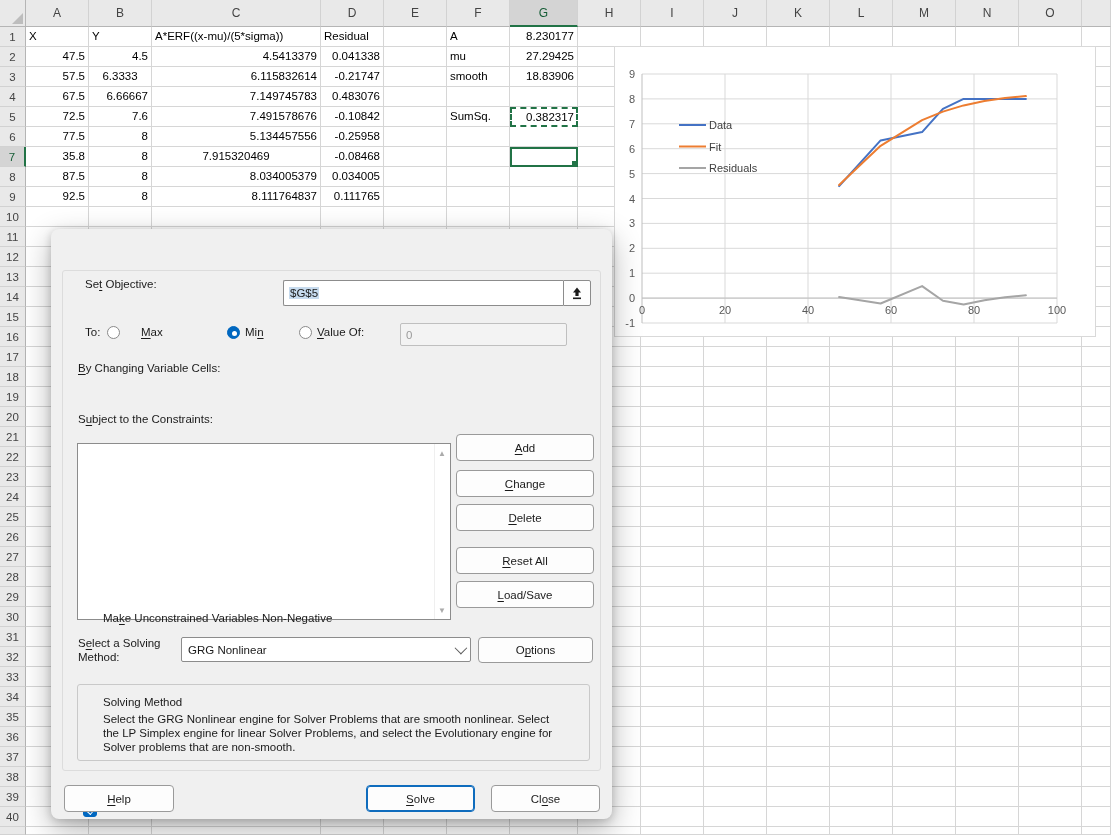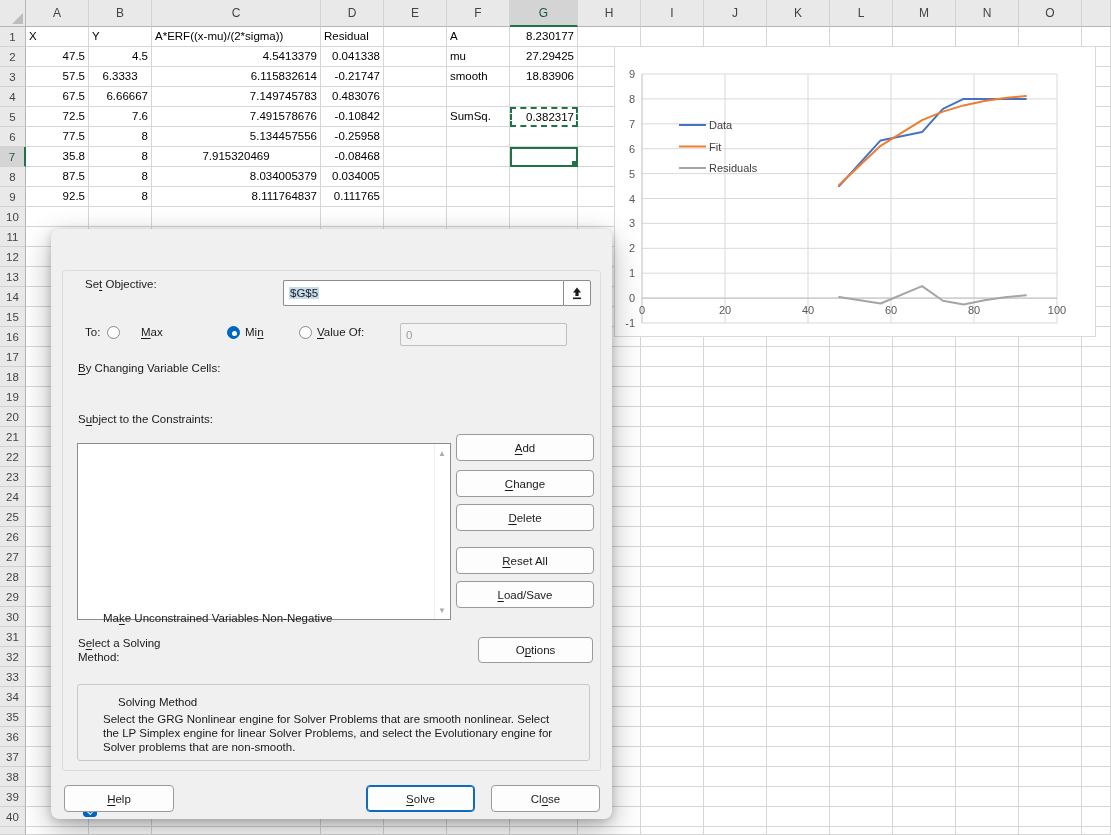--- a/index.html
+++ b/index.html
@@ -54,21 +54,21 @@
   .listbox{background:#fff;border:1px solid #8c8c8c;box-sizing:border-box;position:relative;}
   .sbar{position:absolute;right:0;top:0;bottom:0;width:15px;border-left:1px solid #efefef;}
   .sbar .up,.sbar .dn{position:absolute;left:0;width:14px;height:16px;display:flex;align-items:center;justify-content:center;color:#ababab;font-size:8px;}
   .sbar .up{top:1px;} .sbar .dn{bottom:1px;}
   .btn{background:#fdfdfd;border:1px solid #9a9a9a;border-radius:4px;box-sizing:border-box;display:flex;align-items:center;justify-content:center;font-size:11.5px;color:#1a1a1a;}
   .btn.default{border:1px solid #0f6cbd;box-shadow:inset 0 0 0 1px #0f6cbd;}
   .combo{background:#fff;border:1px solid #8c8c8c;border-radius:2px;box-sizing:border-box;display:flex;align-items:center;padding:0 6px;}
   .combo .val{flex:1;}
   .chev{width:8px;height:8px;border-right:1.5px solid #5a5a5a;border-bottom:1.5px solid #5a5a5a;transform:rotate(45deg) translateY(-2px);}
   .methodbox{border:1px solid #c9c9c9;border-radius:3px;box-sizing:border-box;}
-  .methodbox .mtitle{position:absolute;left:40px;top:11px;}
+  .methodbox .mtitle{position:absolute;left:25px;top:11px;}
   .methodbox .mtext{position:absolute;left:25px;top:27px;width:460px;line-height:14px;font-size:11.5px;color:#1a1a1a;}
 </style>
 </head>
 <body>
 
 <div id="app">
 
   <div id="grid">
       <div class="ss-hrow">
         <div class="ss-corner">
@@ -88,21 +88,21 @@
         <div class="ss-h" style="width: 63px;">L</div>
         <div class="ss-h" style="width: 63px;">M</div>
         <div class="ss-h" style="width: 63px;">N</div>
         <div class="ss-h" style="width: 63px;">O</div>
         <div class="ss-h" style="width: 29px;"></div>
       </div>
       <div class="ss-row">
         <div class="ss-rh">1</div>
         <div class="ss-cell" style="width: 63px; text-align: left;">X</div>
         <div class="ss-cell" style="width: 63px; text-align: left;">Y</div>
-        <div class="ss-cell" style="width: 169px; text-align: left;">A*ERF((x-mu)/(2*sigma))</div>
+        <div class="ss-cell" style="width: 169px; text-align: left;">A*ERF((x-mu)/(5*sigma))</div>
         <div class="ss-cell" style="width: 63px; text-align: left;">Residual</div>
         <div class="ss-cell" style="width: 63px;"></div>
         <div class="ss-cell" style="width: 63px; text-align: left;">A</div>
         <div class="ss-cell" style="width: 68px; text-align: right;">8.230177</div>
         <div class="ss-cell" style="width: 63px;"></div>
         <div class="ss-cell" style="width: 63px;"></div>
         <div class="ss-cell" style="width: 63px;"></div>
         <div class="ss-cell" style="width: 63px;"></div>
         <div class="ss-cell" style="width: 63px;"></div>
         <div class="ss-cell" style="width: 63px;"></div>
@@ -962,20 +962,24 @@
     <div class="abs btn" style="left:405px;top:205px;width:138px;height:27px;"><u>A</u>dd</div>
     <div class="abs btn" style="left:405px;top:241px;width:138px;height:27px;"><u>C</u>hange</div>
     <div class="abs btn" style="left:405px;top:275px;width:138px;height:27px;"><u>D</u>elete</div>
     <div class="abs btn" style="left:405px;top:318px;width:138px;height:27px;"><u>R</u>eset All</div>
     <div class="abs btn" style="left:405px;top:352px;width:138px;height:27px;"><u>L</u>oad/Save</div>
 
     <span class="abs check on" style="left:32px;top:382px;"></span>
     <div class="abs lbl" style="left:52px;top:383px;">Ma<u>k</u>e Unconstrained Variables Non-Negative</div>
 
     <div class="abs" style="left:27px;top:407px;width:100px;line-height:14px;">S<u>e</u>lect a Solving Method:</div>
+    <div class="abs combo" style="left:130px;top:408px;width:290px;height:25px;">
+      <span class="val">GRG Nonlinear</span>
+      <span class="chev"></span>
+    </div>
     <div class="abs btn" style="left:427px;top:408px;width:115px;height:26px;">O<u>p</u>tions</div>
 
     <div class="abs methodbox" style="left:26px;top:455px;width:513px;height:77px;">
       <div class="mtitle">Solving Method</div>
       <div class="mtext">Select the GRG Nonlinear engine for Solver Problems that are smooth nonlinear. Select the LP Simplex engine for linear Solver Problems, and select the Evolutionary engine for Solver problems that are non-smooth.</div>
     </div>
 
     <div class="abs btn" style="left:13px;top:556px;width:110px;height:27px;"><u>H</u>elp</div>
     <div class="abs btn default" style="left:315px;top:556px;width:109px;height:27px;"><u>S</u>olve</div>
     <div class="abs btn" style="left:440px;top:556px;width:109px;height:27px;">Cl<u>o</u>se</div>

